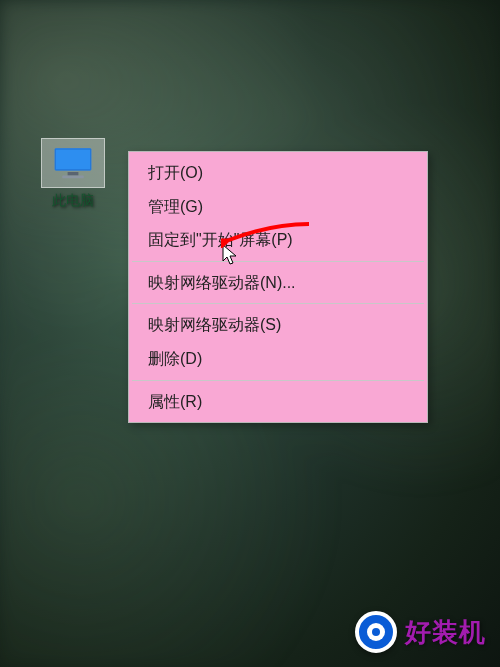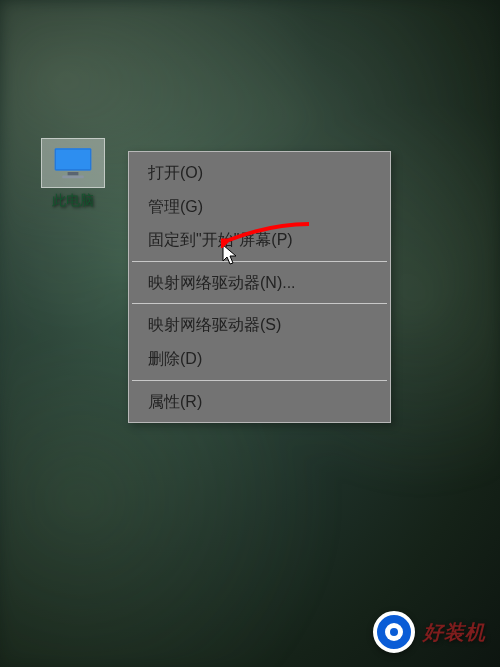--- a/index.html
+++ b/index.html
@@ -43,22 +43,22 @@
     .icon-tile svg { width: 44px; height: 36px; }
     .icon-label {
       color: #14532d;
       font-size: 14px;
       text-shadow: 1px 1px 3px rgba(0,0,0,0.8);
     }
     .context-menu {
       position: absolute;
       left: 128px;
       top: 151px;
-      width: 263px;
-      background: #737373;
+      width: 300px;
+      background: #f9a8d4;
       border: 1px solid #b8b8b8;
       box-shadow: 3px 3px 8px rgba(0,0,0,0.3);
       padding: 4px 1px;
       z-index: 2;
     }
     .menu-item {
       padding: 6px 18px 6px 18px;
       font-size: 16px;
       color: #222;
       cursor: default;
@@ -113,26 +113,25 @@
     }
     .wm-badge-inner::after {
       content:"";
       display:block;
       width: 8px; height: 8px;
       border-radius:50%;
       background:#0a5cd6;
       margin:5px auto;
     }
     .wm-text {
-      color: #7f1d1d;
-      font-size: 20px;
+      color: #a21caf;
+      font-size: 26px;
       font-weight: 700;
       text-shadow: 1px 1px 4px rgba(0,0,0,0.6);
       letter-spacing: 1px;
-      font-style: italic;
     }
   </style>
 </head>
 <body>
 
 <div class="desktop-icon">
   <div class="icon-tile">
     <svg viewBox="0 0 48 40">
       <rect x="4" y="4" width="40" height="24" rx="1" fill="#1f6fd0" stroke="#2a7fe0" stroke-width="1"></rect>
       <rect x="5" y="5" width="38" height="22" fill="#2d8ef0"></rect>

